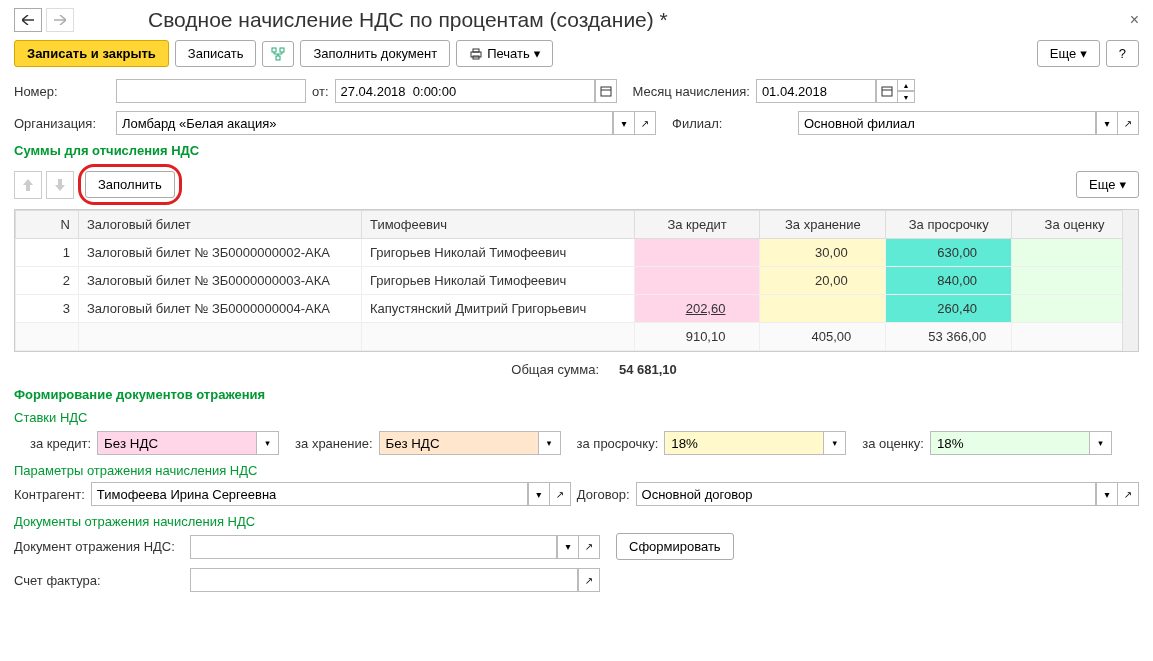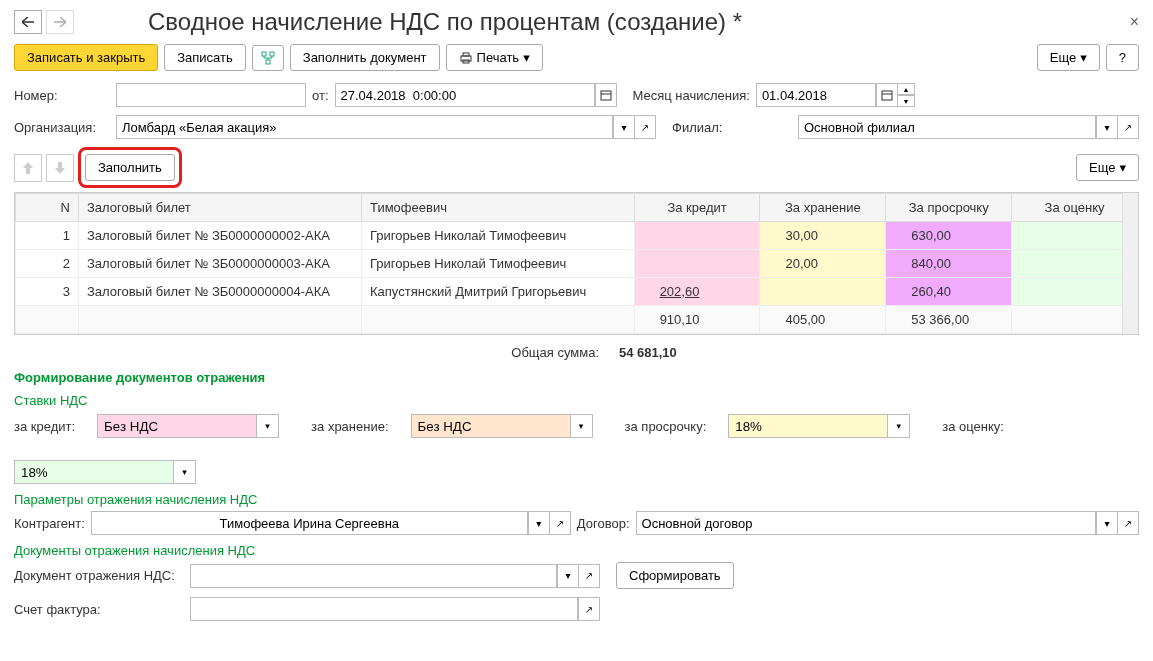--- a/index.html
+++ b/index.html
@@ -2,66 +2,66 @@
 <html><head>
 <meta charset="utf-8">
 <style>
 * { box-sizing: border-box; margin: 0; padding: 0; }
 body { font-family: Arial, sans-serif; font-size: 13px; color: #333; background: #fff; padding: 0; width: 1153px; }
 .page { padding: 8px 14px; }
 
 .nav-bar { display: flex; align-items: center; margin-bottom: 8px; }
 .nav-btn { width: 28px; height: 24px; border: 1px solid #aaa; background: #fff; margin-right: 4px; cursor: pointer; display:flex; align-items:center; justify-content:center; }
 .nav-btn.disabled { opacity: 0.4; }
-.page-title { font-size: 24px; margin-left: 70px; font-weight: normal; }
+.page-title { font-size: 21px; margin-left: 70px; font-weight: normal; }
 .close-x { margin-left: auto; font-size: 16px; cursor: pointer; color: #666; }
 
 .toolbar { display: flex; align-items: center; gap: 6px; margin-bottom: 12px; }
 .btn { padding: 5px 12px; border: 1px solid #aaa; background: #fff; cursor: pointer; font-size: 13px; border-radius: 3px; display:inline-flex; align-items:center; gap:4px; }
-.btn-primary { background: #ffd633; border-color: #d4a800; font-weight: normal; }
+.btn-primary { background: #ffd633; border-color: #d4a800; font-weight: bold; }
 .btn-icon { padding: 5px 8px; }
 .spacer { flex: 1; }
 
 .form-row { display: flex; align-items: center; gap: 6px; margin-bottom: 8px; }
 .form-label { font-size: 13px; }
 .form-input { border: 1px solid #bbb; padding: 3px 5px; font-size: 13px; height: 24px; background:#fff; }
 .input-with-btn { display: flex; align-items: stretch; }
 .input-btn { width: 22px; border: 1px solid #bbb; background:#fff; cursor:pointer; display:flex; align-items:center; justify-content:center; font-size:10px; }
 .input-btn + .input-btn { margin-left: -1px; }
 .spinner { display:flex; flex-direction:column; margin-left:-1px; }
 .spinner .sp { height:12px; width:18px; border:1px solid #bbb; background:#fff; font-size:7px; display:flex; align-items:center; justify-content:center; cursor:pointer; }
 
 .section-title { color: #009933; font-weight: bold; font-size: 13px; margin: 8px 0 6px 0; }
 .section-subtitle { color: #009933; font-size: 13px; margin: 8px 0 4px 0; }
 
 .table-toolbar { display:flex; align-items:center; gap:4px; margin-bottom:4px; }
 .arrow-btn { width:28px; height:28px; border:1px solid #ccc; background:#fff; cursor:pointer; display:flex; align-items:center; justify-content:center; color:#999; }
-.fill-btn-highlight { border: 3px solid #e02020; border-radius:8px; padding:4px; }
+.fill-btn-highlight { border: 3px solid #e02020; border-radius:16px; padding:4px; }
 .fill-btn-highlight .btn { margin:0; }
 
 .table-wrap { border:1px solid #ccc; position:relative; }
 table { border-collapse: collapse; width: 100%; }
 th { background: #f5f5f5; border: 1px solid #ddd; padding: 6px 8px; text-align: left; font-weight: normal; }
 th.num-col { text-align:right; width:60px; }
 th.amt { text-align:center; }
 td { border: 1px solid #eee; padding: 6px 8px; }
 td.num { text-align:right; }
-td.amt { text-align:left;padding-left:25px; }
+td.amt { text-align:center;padding-left:25px; }
 .col-credit { background: #ffd6e7; text-decoration: underline; }
 .col-store { background: #fff9cc; }
-.col-overdue { background: #f0abfc; }
+.col-overdue { background: #5eead4; }
 .col-eval { background: #e6ffe6; }
 tfoot td { background:#fafafa; font-weight:normal; }
 .totals-row { display:flex; margin-top:6px; }
 .totals-label { flex:0 0 395px; text-align:right; padding-right:20px; }
 .totals-val { font-weight:bold; }
 
 .scroll-stub { position:absolute; right:0; top:0; bottom:0; width:16px; background:#f0f0f0; border-left:1px solid #ddd; }
 
-.rates-row { display:flex; align-items:center; gap:22px; margin:6px 0; flex-wrap:wrap; }
+.rates-row { display:flex; align-items:center; gap:6px; margin:6px 16px; flex-wrap:wrap; }
 .rate-select { display:flex; }
 .rate-select input { border:1px solid #bbb; height:24px; padding:3px 6px; width:160px; }
 .rate-select .dd { width:22px; border:1px solid #bbb; border-left:none; background:#fff; cursor:pointer; display:flex; align-items:center; justify-content:center; font-size:9px; }
 .bg-pink { background:#ffd6e7; }
 .bg-peach { background:#ffe6cc; }
 .bg-yellow { background:#fff9cc; }
 .bg-green { background:#e6ffe6; }
 
 svg { display:block; }
 </style>
@@ -151,20 +151,21 @@
       <button class="input-btn">↗</button>
     </div>
     <span class="form-label" style="margin-left:10px; width:120px">Филиал:</span>
     <div class="input-with-btn" style="flex:1">
       <input class="form-input" style="flex: 1 1 0%;" value="Основной филиал">
       <button class="input-btn">▾</button>
       <button class="input-btn">↗</button>
     </div>
   </div>
 
+  <div class="section-title">Суммы для отчисления НДС</div>
 
   <div class="table-toolbar">
     <button class="arrow-btn">
       <svg width="10" height="12">
           <path d="M5 0 L10 6 H7 V12 H3 V6 H0 Z" fill="#ccc"></path>
         </svg>
     </button>
     <button class="arrow-btn">
       <svg width="10" height="12">
           <path d="M5 12 L10 6 H7 V0 H3 V6 H0 Z" fill="#ccc"></path>
@@ -265,21 +266,21 @@
     <div class="rate-select">
         <input class="bg-green" value="18%" style="">
         <button class="dd">▾</button>
       </div>
   </div>
 
   <div class="section-subtitle">Параметры отражения начисления НДС</div>
   <div class="form-row">
     <span class="form-label">Контрагент:</span>
     <div class="input-with-btn" style="width:480px">
-      <input class="form-input" style="flex: 1 1 0%; text-align: center;" value="Тимофеева Ирина Сергеевна">
+      <input class="form-input" style="flex: 1 1 0%;" value="Тимофеева Ирина Сергеевна">
       <button class="input-btn">▾</button>
       <button class="input-btn">↗</button>
     </div>
     <span class="form-label" style="">Договор:</span>
     <div class="input-with-btn" style="flex:1">
       <input class="form-input" style="flex: 1 1 0%;" value="Основной договор">
       <button class="input-btn">▾</button>
       <button class="input-btn">↗</button>
     </div>
   </div>

